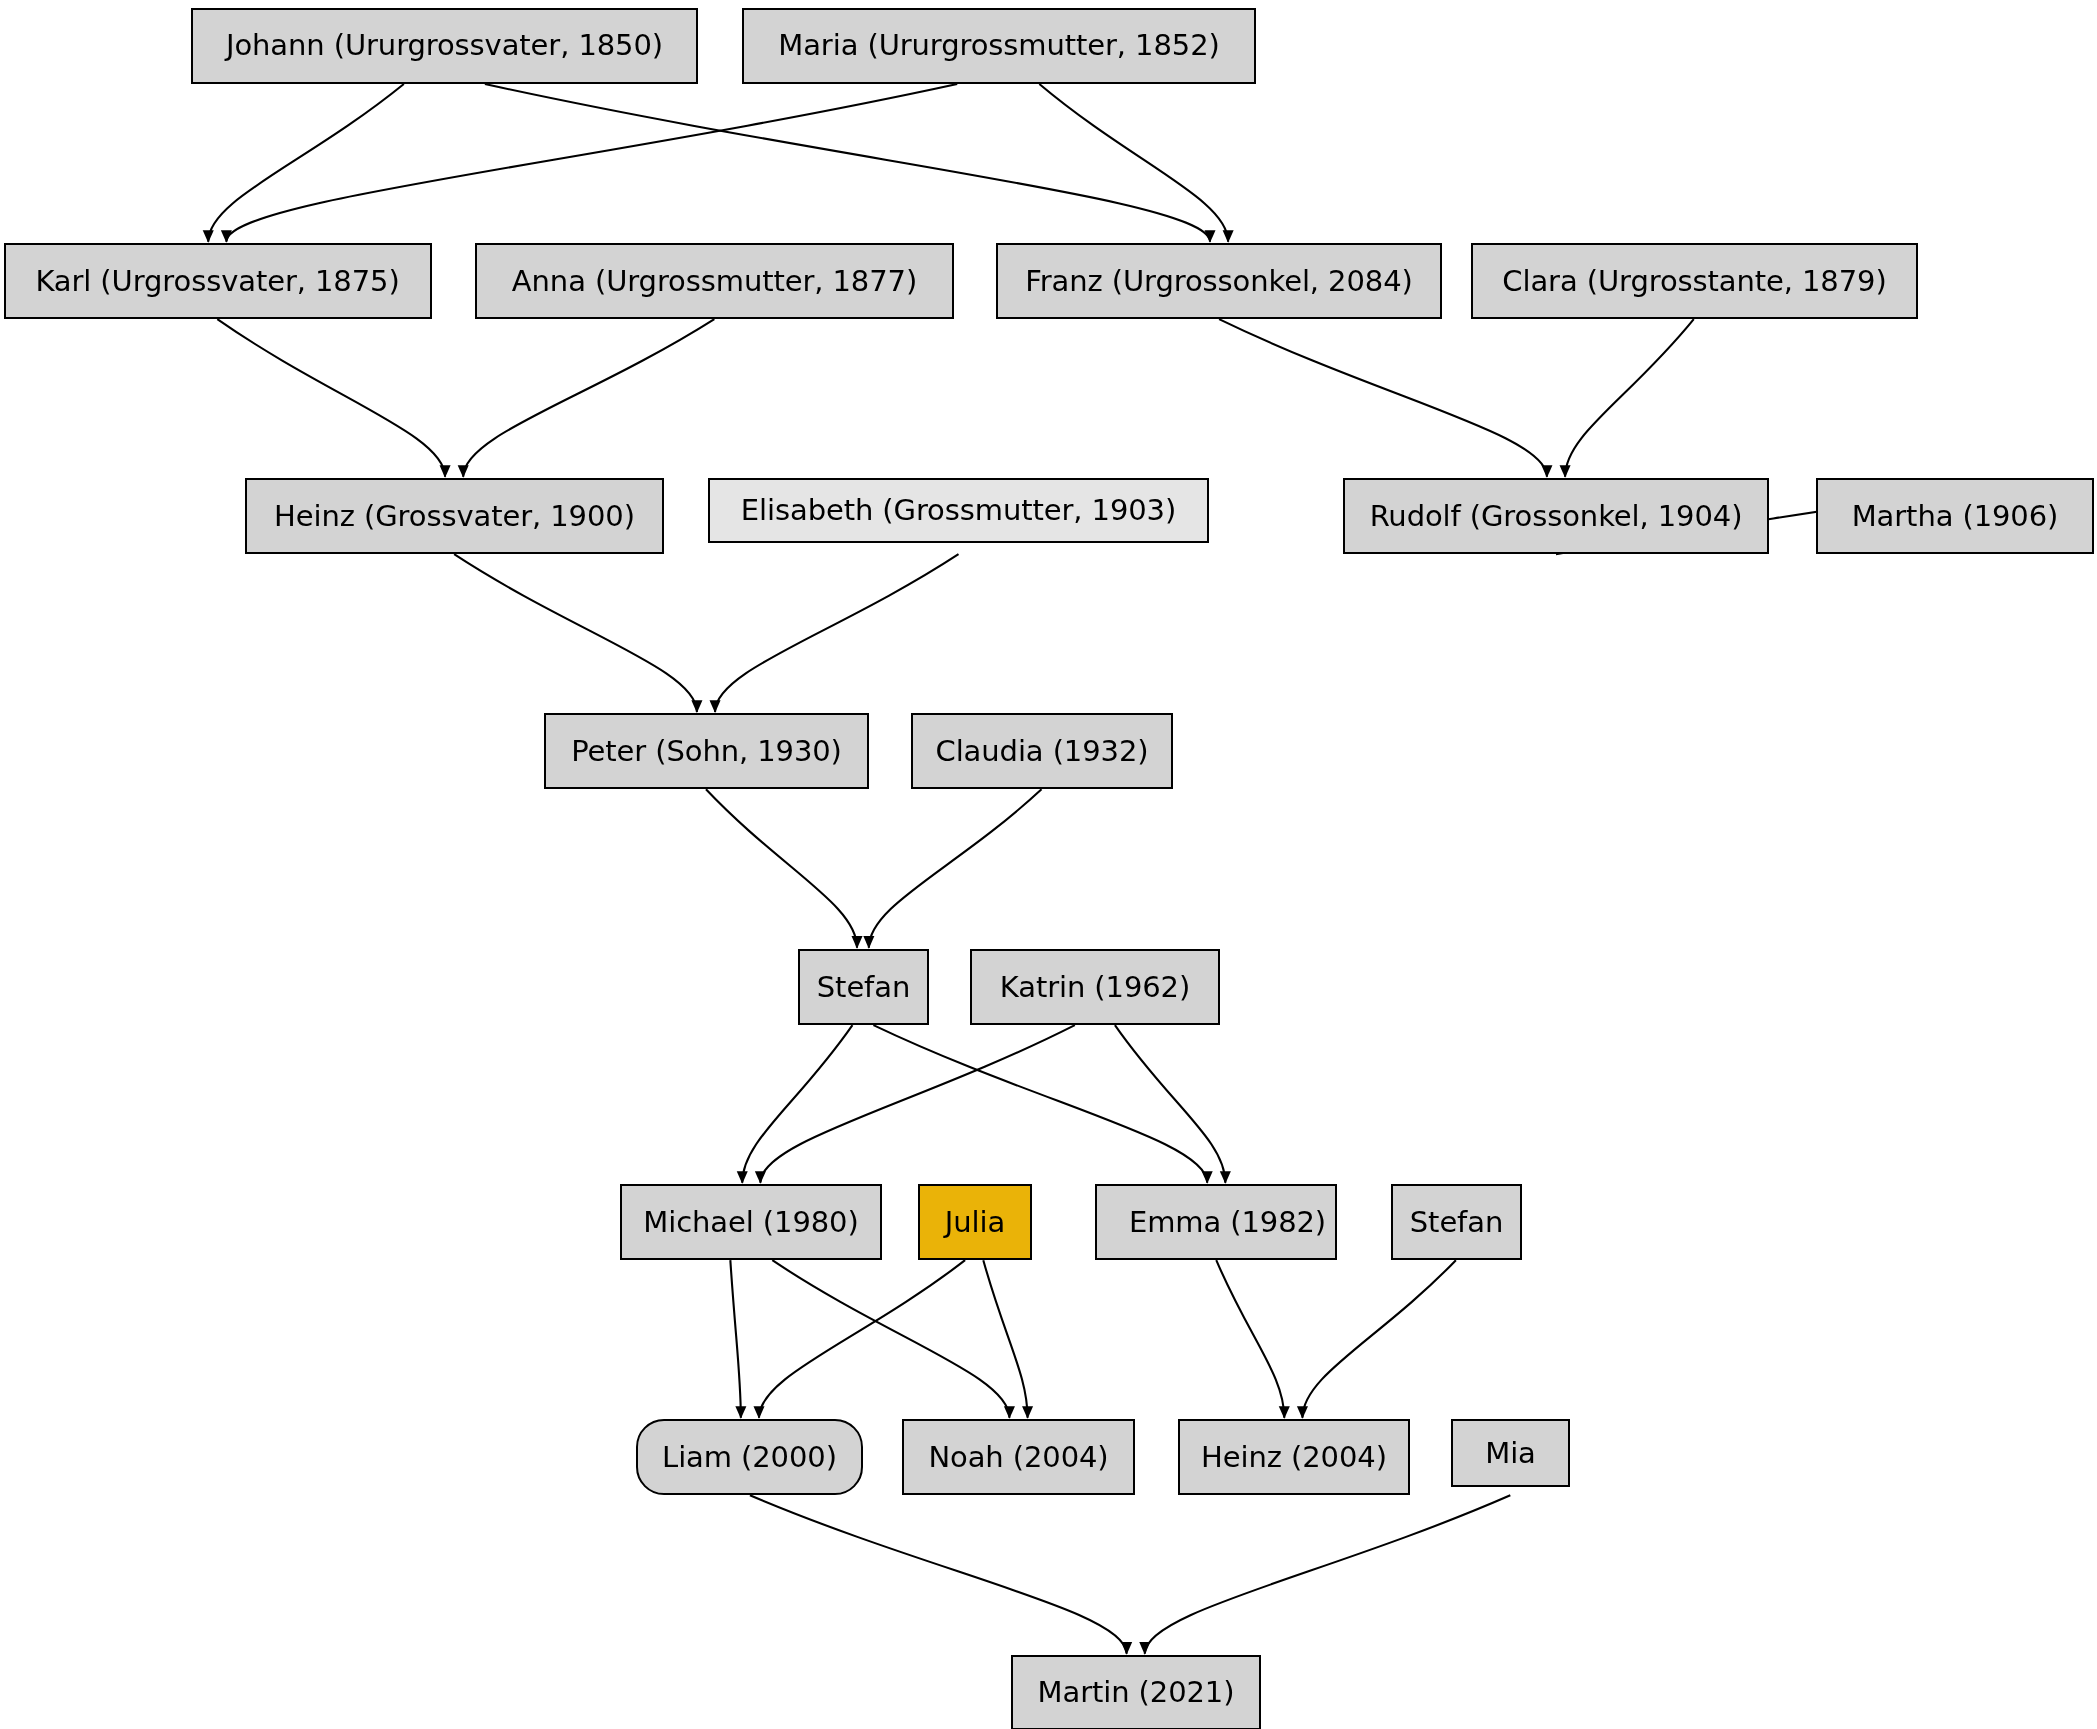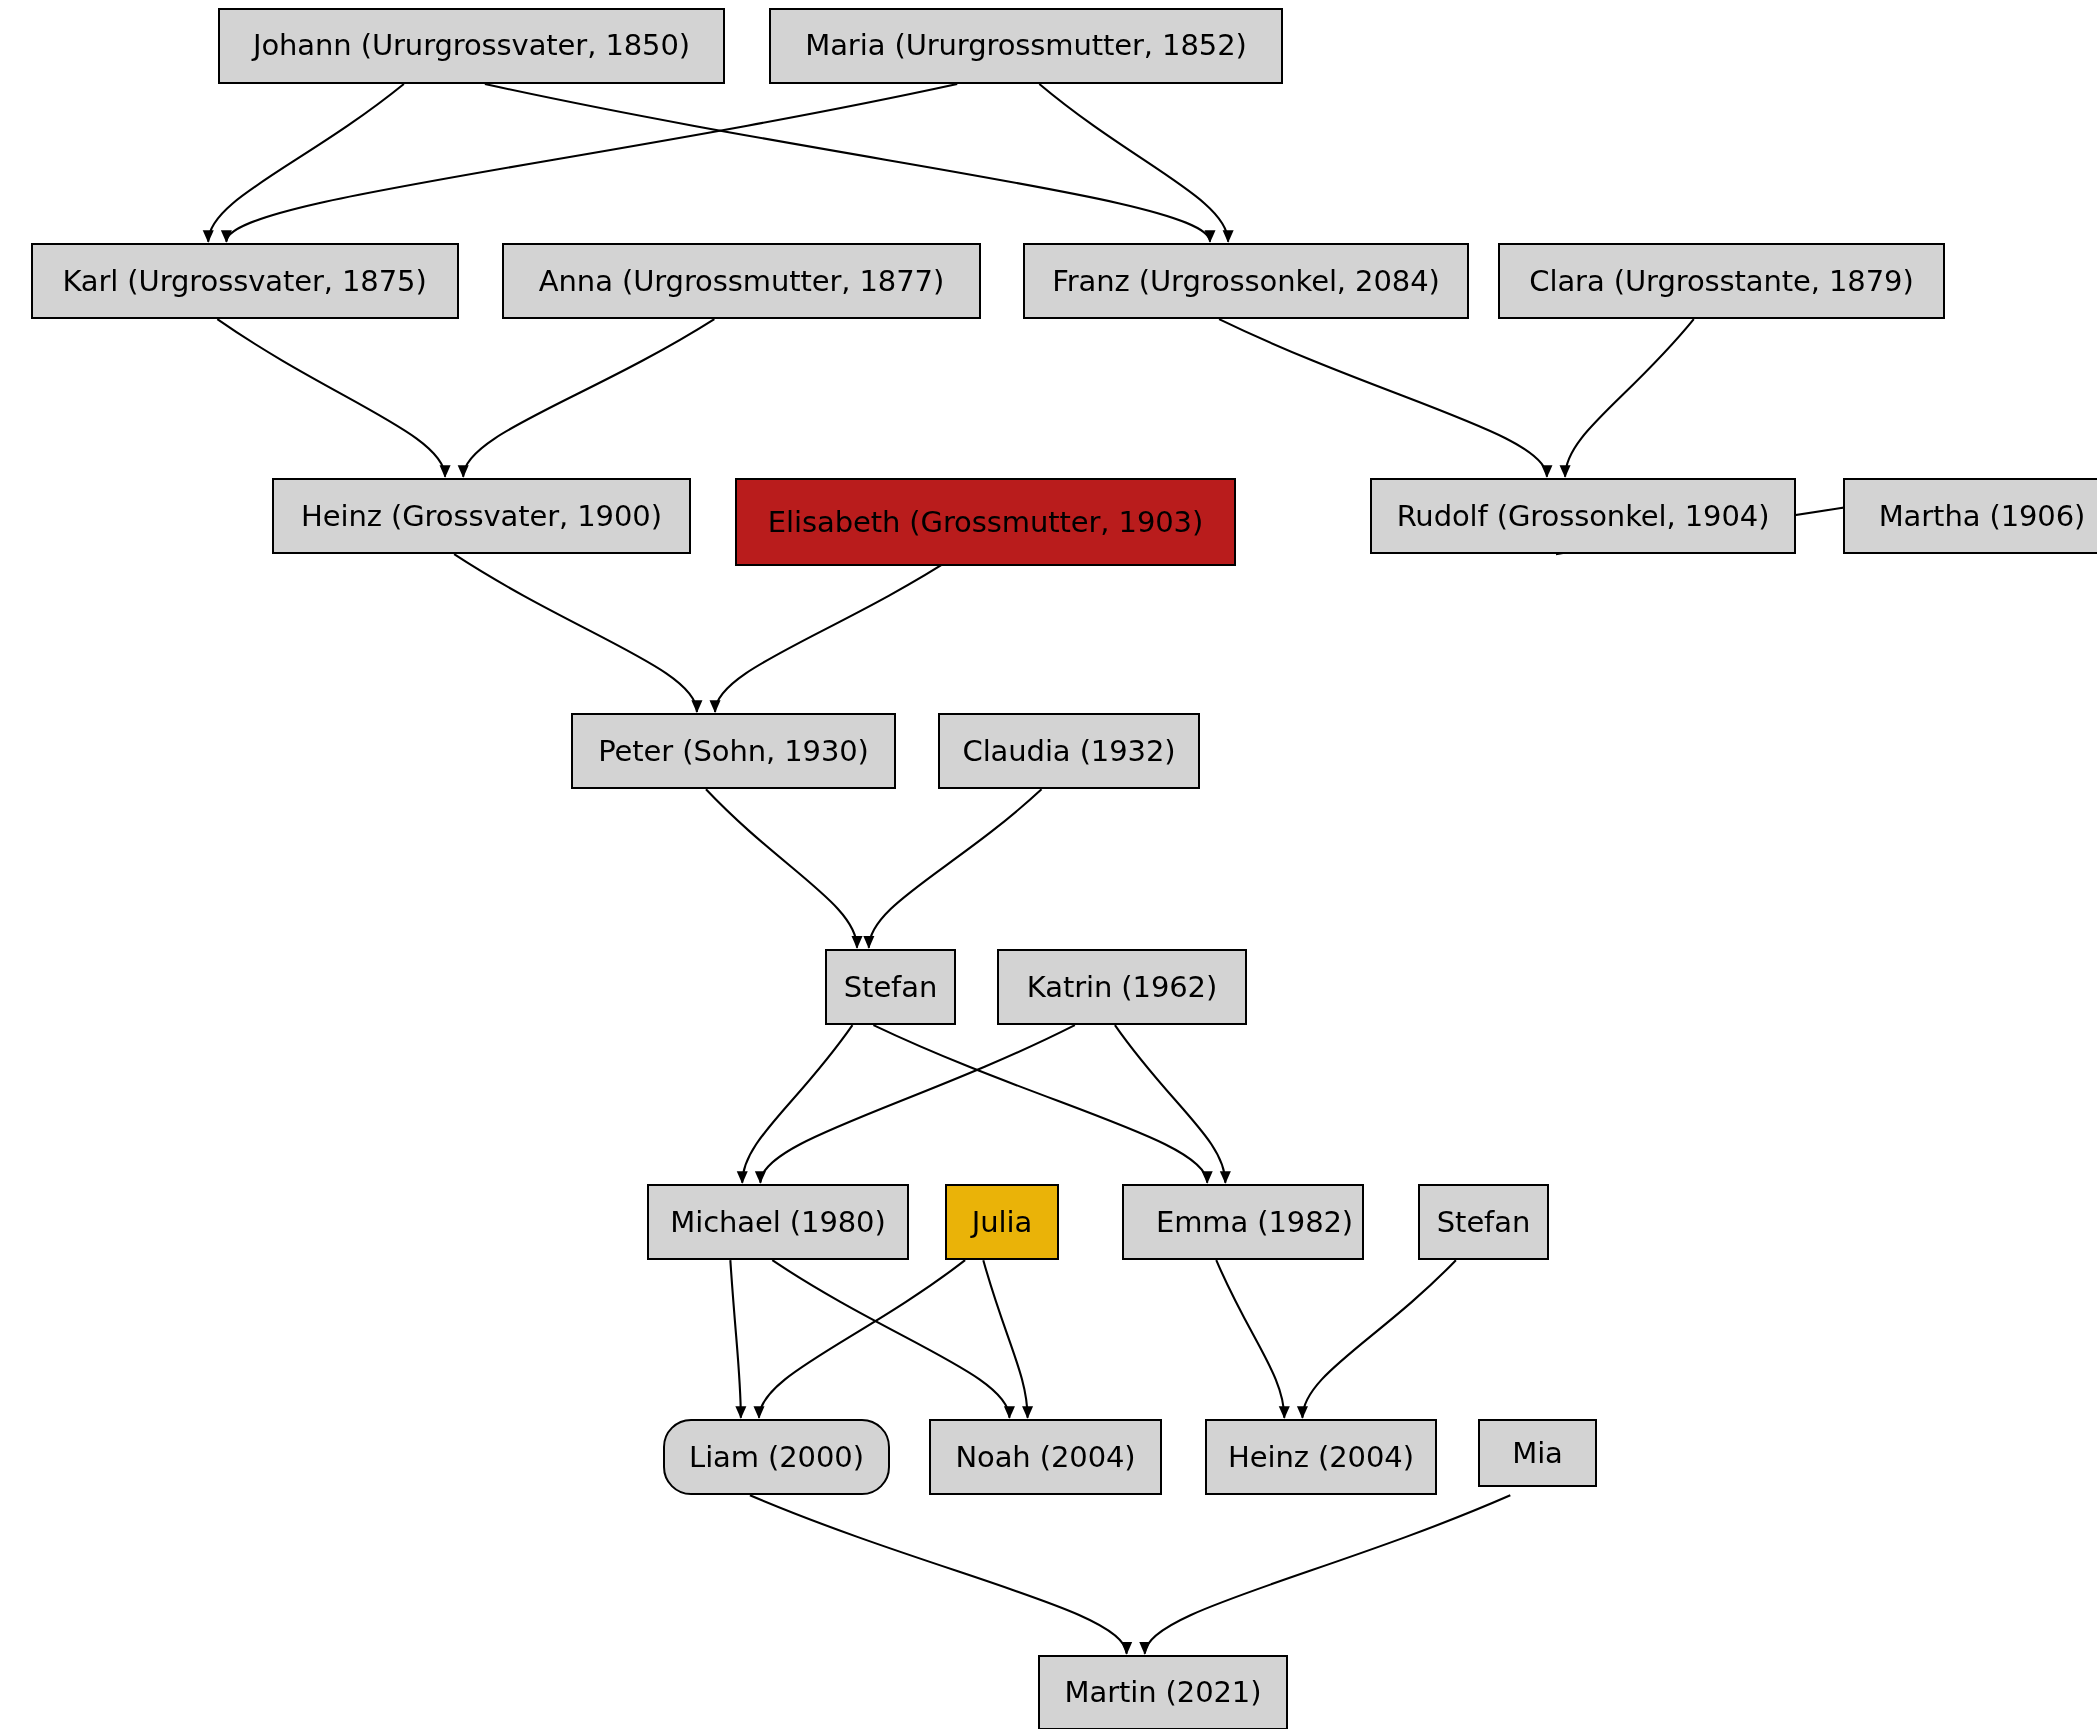--- a/index.html
+++ b/index.html
@@ -32,21 +32,20 @@
     border: 2.1px solid #000000;
     display: flex;
     align-items: center;
     justify-content: center;
     text-align: center;
     color: #000000;
     font-size: 29px;
     line-height: 1.05;
     white-space: nowrap;
     letter-spacing: -0.1px;
-    margin-left: 27px;
   }
 </style>
 </head>
 <body>
 
 <div id="canvas">
   <svg id="edge-layer" viewBox="0 0 3006 2479" xmlns="http://www.w3.org/2000/svg">
       <defs>
         <marker id="arrowhead" viewBox="0 0 10 10" refX="9.2" refY="5" markerWidth="6" markerHeight="6" orient="auto-start-reverse" markerUnits="strokeWidth">
           <path d="M 0 0.6 L 10 5 L 0 9.4 z" fill="#000000"></path>
@@ -93,21 +92,21 @@
       </div>
       <div class="node" style="left: 996px; top: 243px; width: 446px; height: 76px; background: rgb(211, 211, 211); border-color: rgb(0, 0, 0);">
         <span>Franz (Urgrossonkel, 2084)</span>
       </div>
       <div class="node" style="left: 1471px; top: 243px; width: 447px; height: 76px; background: rgb(211, 211, 211); border-color: rgb(0, 0, 0);">
         <span>Clara (Urgrosstante, 1879)</span>
       </div>
       <div class="node" style="left: 245px; top: 478px; width: 419px; height: 76px; background: rgb(211, 211, 211); border-color: rgb(0, 0, 0);">
         <span>Heinz (Grossvater, 1900)</span>
       </div>
-      <div class="node" style="left: 708px; top: 478px; width: 501px; height: 88px; background: #b91c1c; border-color: rgb(0, 0, 0);">
+      <div class="node" style="left: 708px; top: 478px; width: 501px; height: 65px; background: #e5e5e5; border-color: rgb(0, 0, 0);">
         <span>Elisabeth (Grossmutter, 1903)</span>
       </div>
       <div class="node" style="left: 1343px; top: 478px; width: 426px; height: 76px; background: rgb(211, 211, 211); border-color: rgb(0, 0, 0);">
         <span>Rudolf (Grossonkel, 1904)</span>
       </div>
       <div class="node" style="left: 1816px; top: 478px; width: 278px; height: 76px; background: rgb(211, 211, 211); border-color: rgb(0, 0, 0);">
         <span>Martha (1906)</span>
       </div>
       <div class="node" style="left: 544px; top: 713px; width: 325px; height: 76px; background: rgb(211, 211, 211); border-color: rgb(0, 0, 0);">
         <span>Peter (Sohn, 1930)</span>

